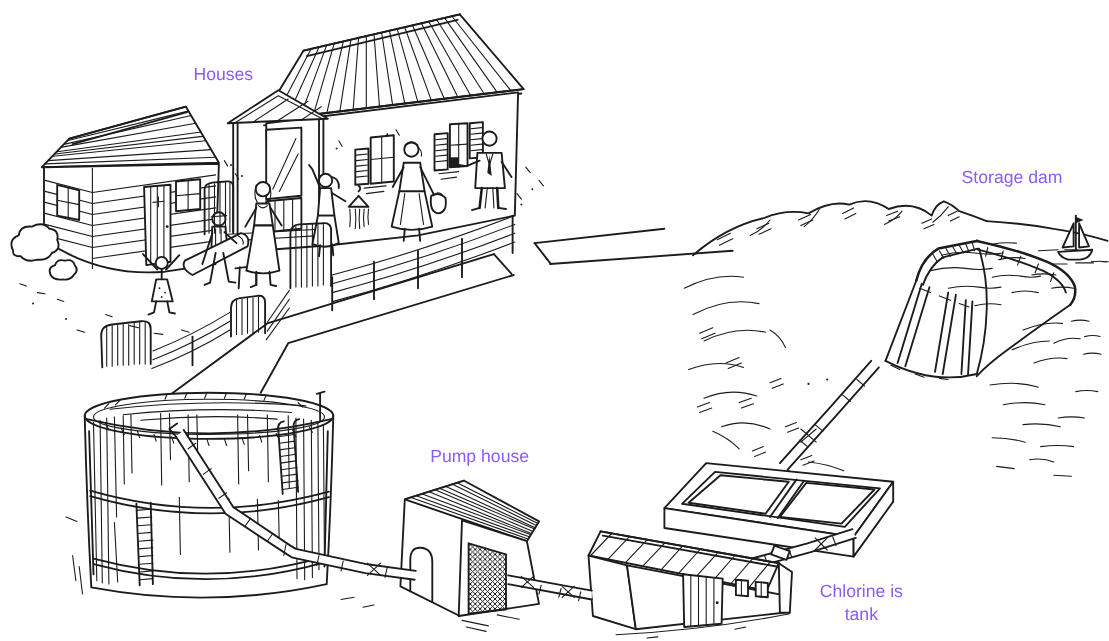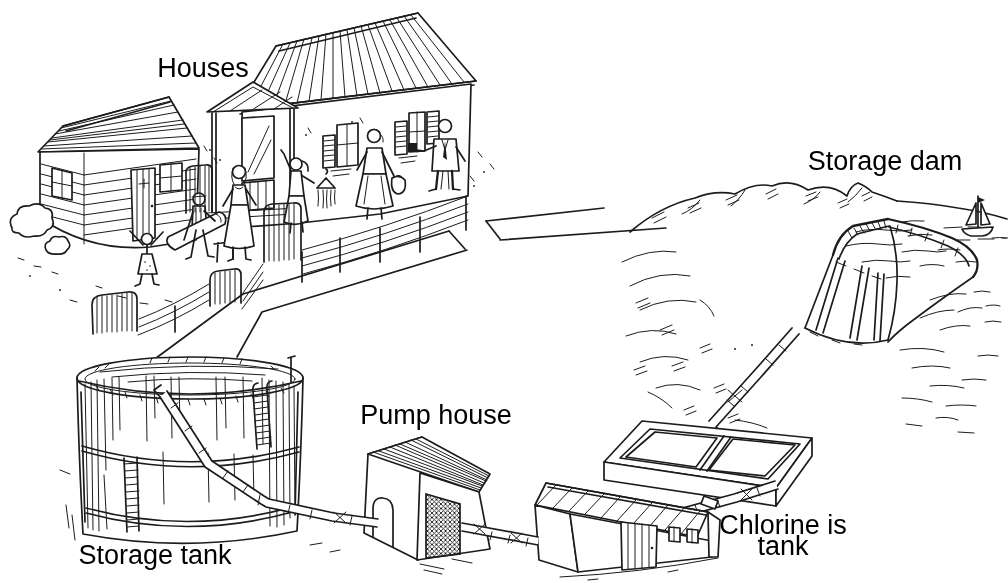--- a/index.html
+++ b/index.html
@@ -1,20 +1,20 @@
 <!DOCTYPE html>
 <html><head>
 <meta charset="utf-8">
 <style>
   html,body{margin:0;padding:0;background:#fff;}
   .stage{position:relative;width:1008px;height:583px;background:#fff;overflow:hidden;
          font-family:"Liberation Sans", sans-serif;}
   .stage svg{position:absolute;left:0;top:0;width:1008px;height:583px;}
-  .lbl{position:absolute;transform:translateX(-50%);font-size:27px;line-height:21px;
-       color:#000000;text-align:center;white-space:nowrap;}
+  .lbl{position:absolute;transform:translateX(-50%);font-size:16px;line-height:21px;
+       color:#8b5cf6;text-align:center;white-space:nowrap;}
   
   .s{stroke:#1c1c1c;fill:none;stroke-width:1.7;stroke-linecap:round;stroke-linejoin:round;}
   .t{stroke-width:1;}
   .b{stroke-width:2.3;}
   .w{fill:#ffffff;}
   .ink{fill:#1c1c1c;stroke:none;}
 </style>
 </head>
 <body>
 
@@ -345,21 +345,20 @@
 
   <g>
     <path class="w" d="M160,397 L205,467 L261,504 L266,507 L332,521 L377,527 L378,519 L334,513 L269,499 L264,496 L212,461 L167,391 Z"></path>
     <path class="s" d="M160,397 L205,467 L261,504 L266,507 L332,521 L377,527 M378,519 L334,513 L269,499 L264,496 L212,461 L167,391"></path>
     <path class="s t" d="M171,408 L178,403 M185,431 L192,426 M199,453 L206,448 M223,478 L228,471 M243,492 L248,485 M260,495 L258,505 M290,505 L288,514 M312,510 L310,519 M352,516 L350,525 M334,512 L346,523 M346,512 L334,523"></path>
     <path class="s" d="M154,390 L161,385 M160,397 L154,390"></path>
   </g>
 </svg>
 
   <div class="lbl" style="left:203px;top:58px">Houses</div>
-  <div class="lbl" style="left:885px;top:151px">Storage dam</div>
-  <div class="lbl" style="left:783px;top:515px">
+  <div class="lbl" style="left:920px;top:151px">Storage dam</div>
+  <div class="lbl" style="left:783px;top:528px">
     <div>Chlorine is</div>
     <div>tank</div>
   </div>
   <div class="lbl" style="left:436px;top:405px">Pump house</div>
-  <div class="lbl" style="left:155px;top:545px">Storage tank</div>
 
 </div>
 
 </body></html>

